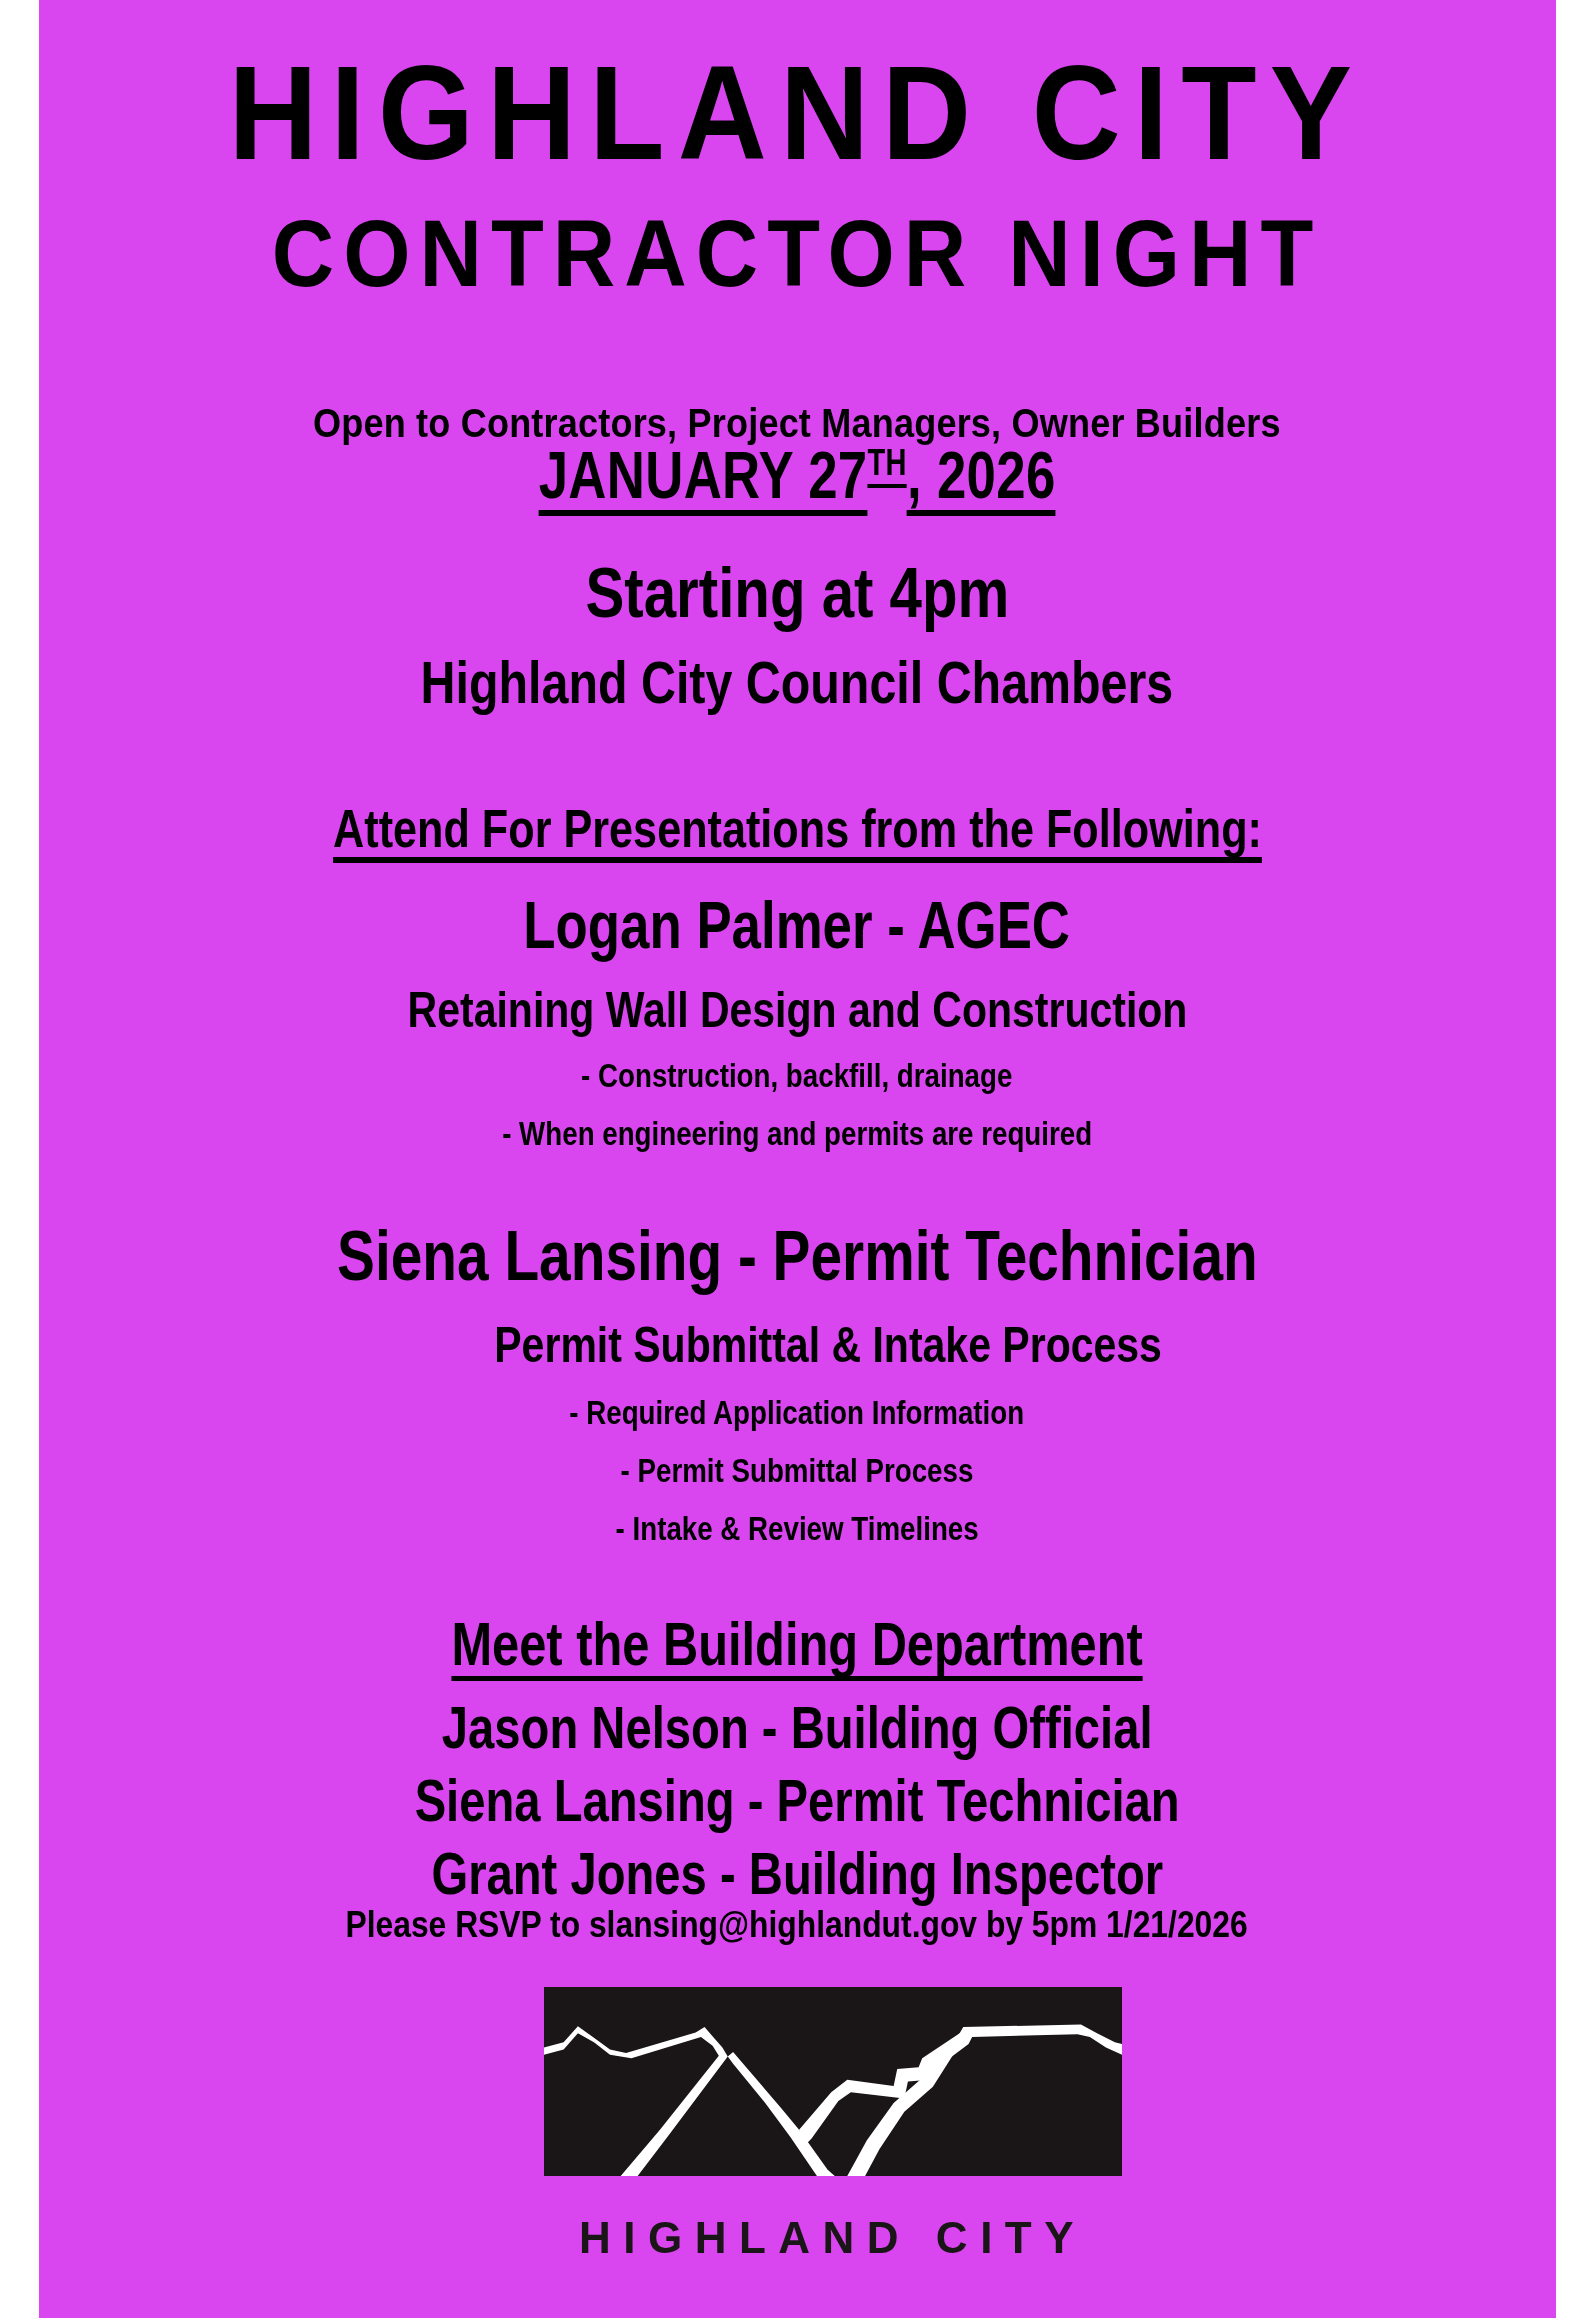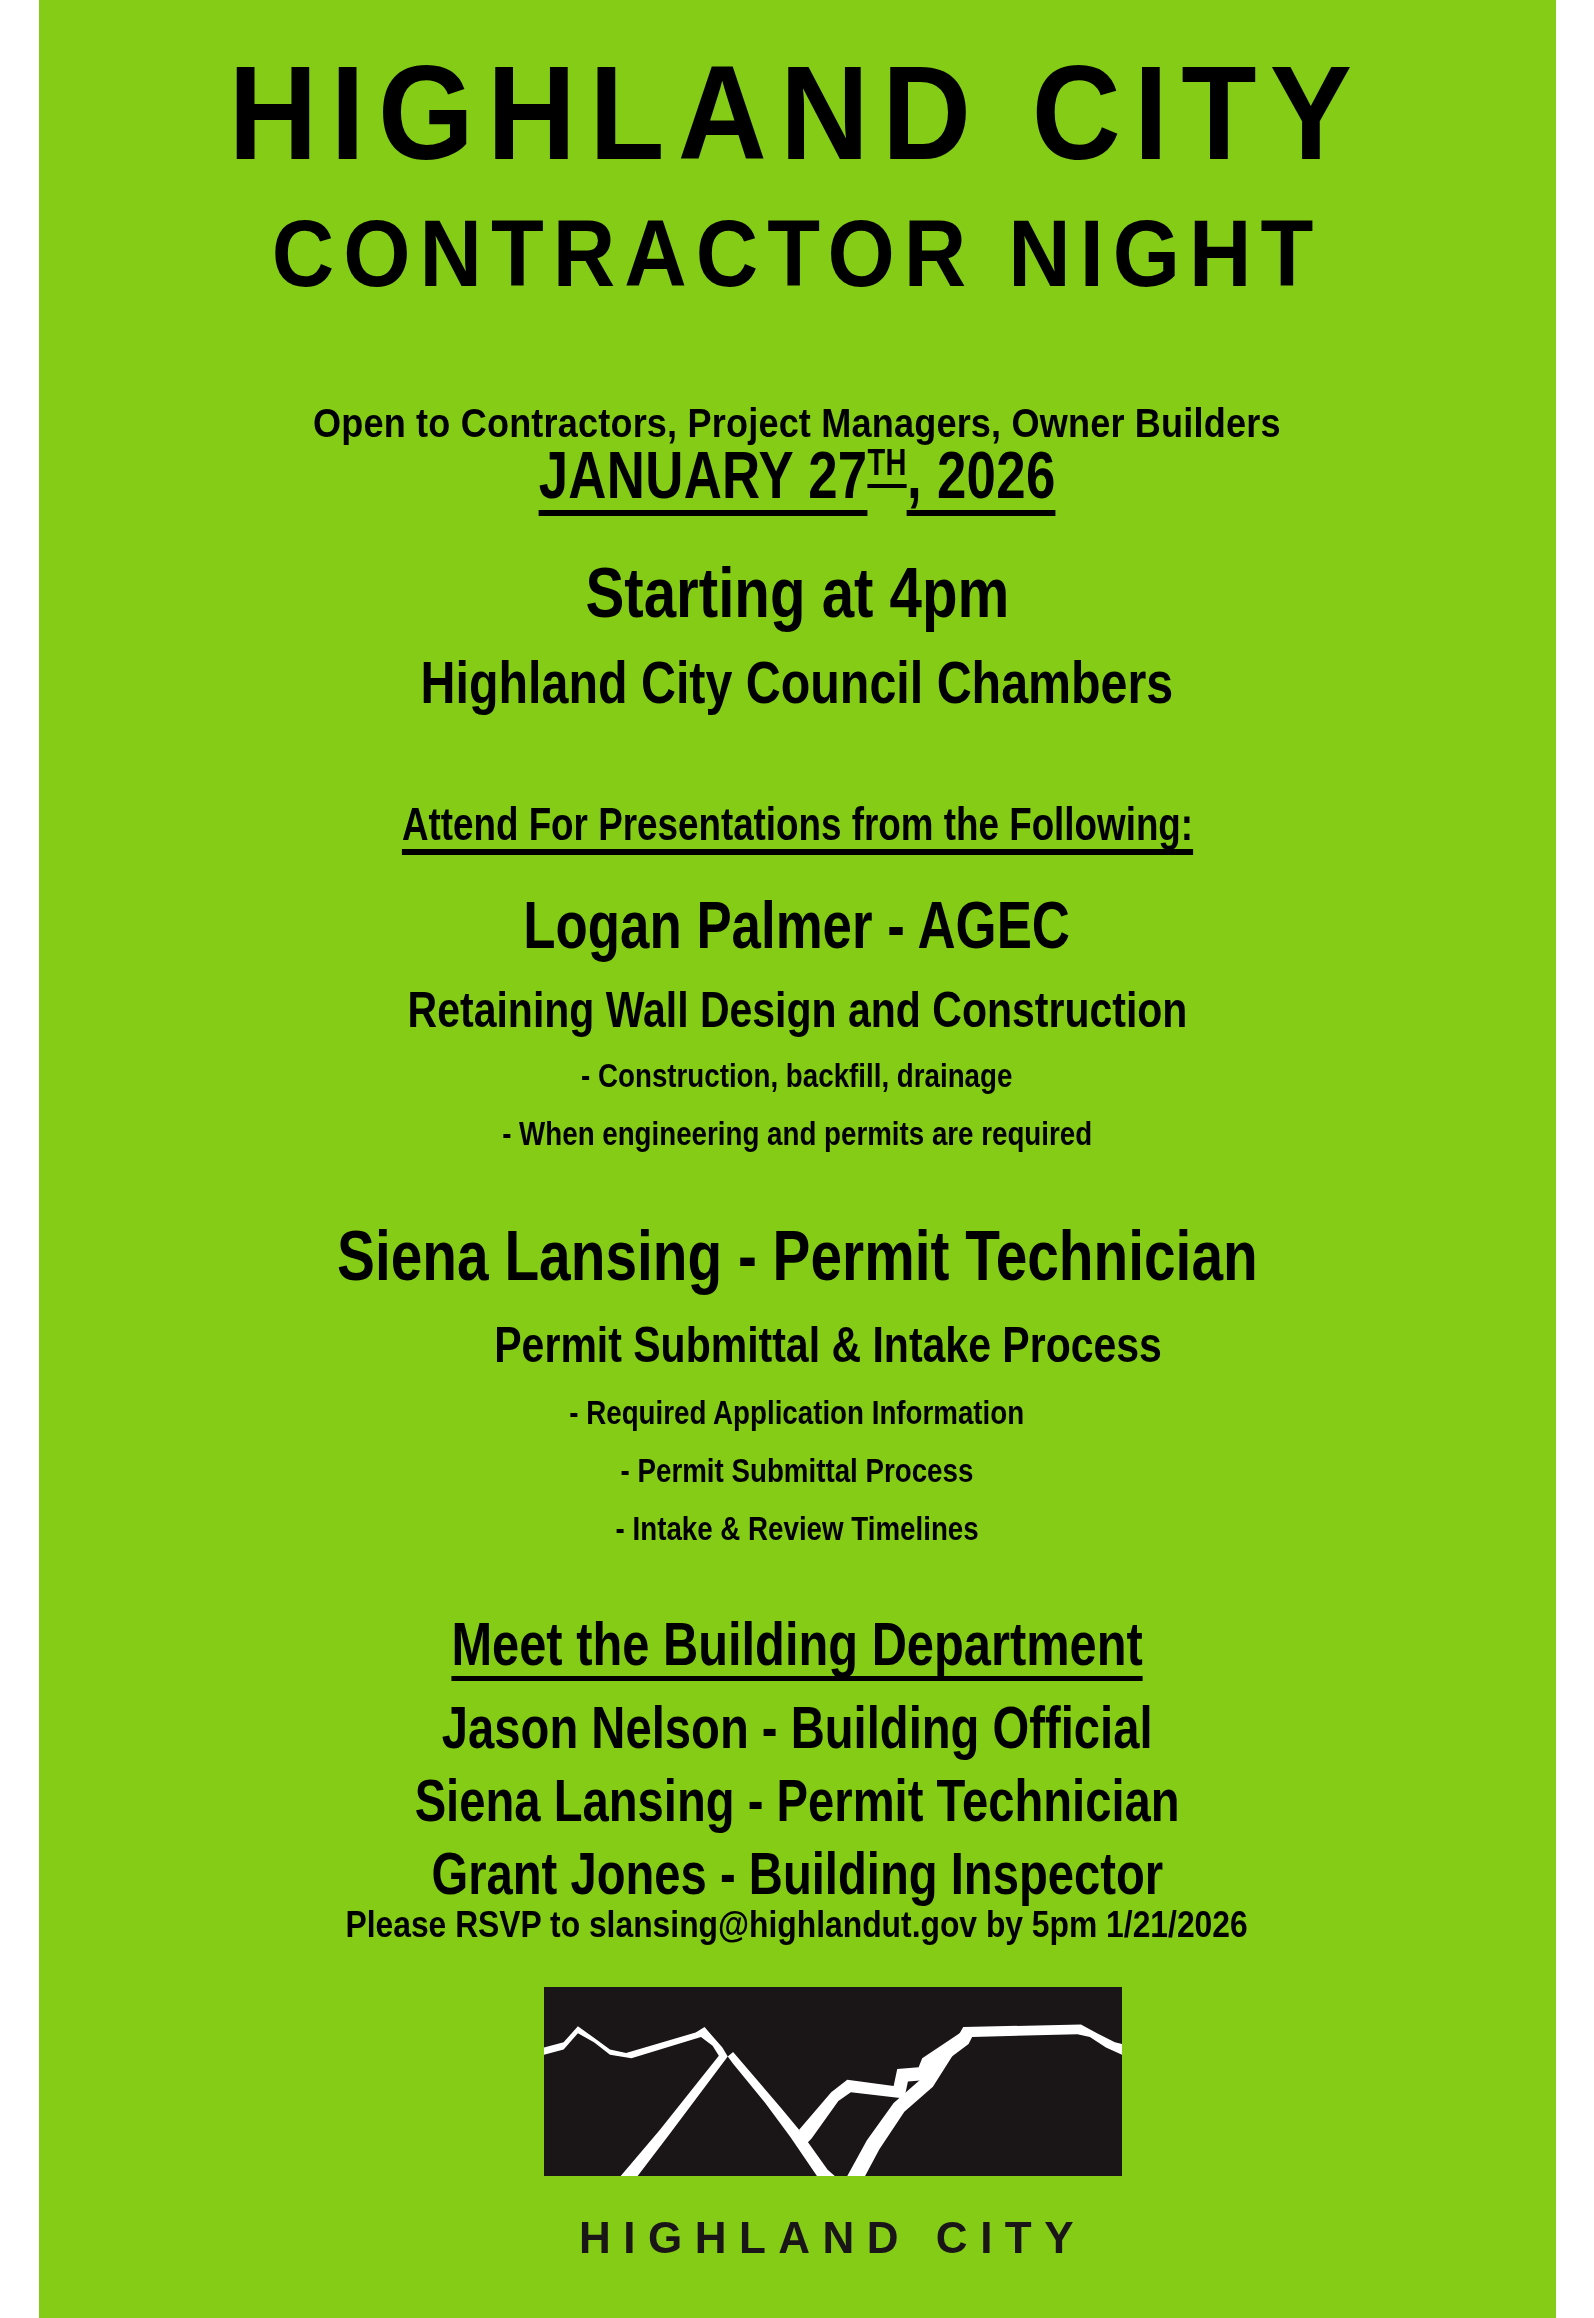--- a/index.html
+++ b/index.html
@@ -9,21 +9,21 @@
     background: #ffffff;
   }
   body {
     font-family: "Liberation Sans", sans-serif;
     color: #000000;
   }
   .poster {
     position: relative;
     width: 1517px;
     height: 2319px;
-    background: #84cc16;
+    background: #d946ef;
     overflow: hidden;
     margin: 0 auto;
   }
 
   
   .line {
     position: absolute;
     left: 0;
     width: 100%;
     text-align: center;
@@ -81,21 +81,21 @@
   .t-time .cond { transform: scaleX(0.82); }
 
   .t-place {
     top: 654px;
     font-size: 59px;
   }
   .t-place .cond { transform: scaleX(0.82); }
 
   .t-attend {
     top: 801px;
-    font-size: 46px;
+    font-size: 54px;
   }
   .t-attend .cond { transform: scaleX(0.80); }
 
   .t-speaker {
     font-size: 66px;
   }
   .t-speaker .cond { transform: scaleX(0.80); }
 
   .t-topic {
     font-size: 50px;

